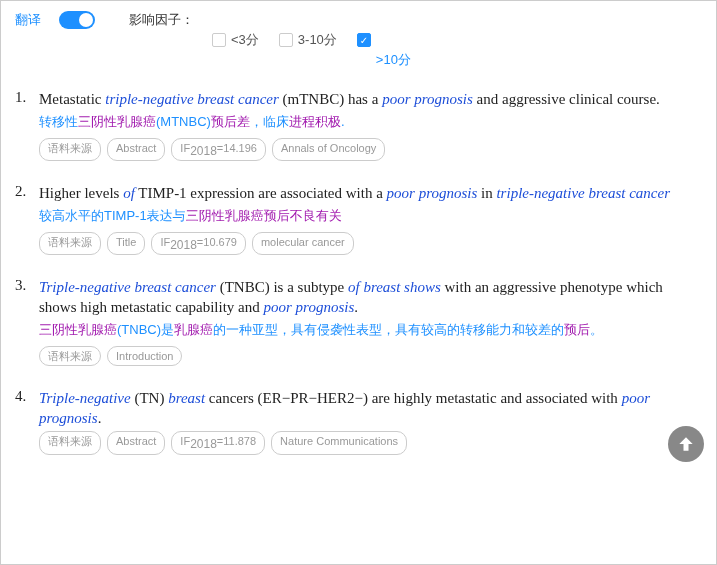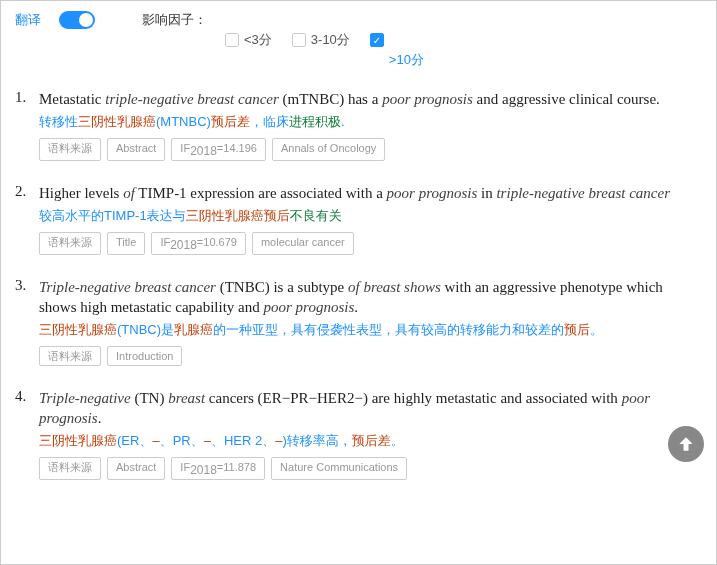--- a/index.html
+++ b/index.html
@@ -28,21 +28,21 @@
     position: relative;
     cursor: pointer;
   }
   .toggle::after {
     content: "";
     position: absolute;
     width: 14px; height: 14px;
     background: #fff; border-radius: 50%;
     top: 2px; right: 2px;
   }
-  .impact-label { color: #333; margin-left: 29px; }
+  .impact-label { color: #333; margin-left: 16px; }
   .checkbox-group { display: flex; gap: 20px; align-items: center; }
   .checkbox-item { display: flex; align-items: center; gap: 5px; cursor: pointer; }
   .checkbox {
     width: 14px; height: 14px;
     border: 1px solid #ccc;
     border-radius: 2px;
     display: flex; align-items: center; justify-content: center;
   }
   .checkbox.checked {
     background: #1E90FF; border-color: #1E90FF;
@@ -57,34 +57,34 @@
     font-size: 15px;
     color: #222;
   }
   .item-body { flex: 1; }
   .eng-line {
     font-size: 15px;
     color: #222;
     line-height: 1.35;
     margin-bottom: 3px;
   }
-  .eng-line .hl { color: #404040; font-style: italic; margin-top: 48px; }
+  .eng-line .hl { color: #1d4ed8; font-style: italic; margin-top: 48px; }
   .cn-line {
     font-family: "Microsoft YaHei", Arial, sans-serif;
     font-size: 13px;
     line-height: 1.5;
     margin-bottom: 6px;
   }
   .cn-line .blue { color: #1E90FF; }
-  .cn-line .red { color: #c2410c; }
-  .cn-line .gray { color: #15803d; margin-top: 9px; }
+  .cn-line .red { color: #a21caf; }
+  .cn-line .gray { color: #a21caf; margin-top: 9px; }
   .tags { display: flex; gap: 6px; flex-wrap: wrap; }
   .tag {
     border: 1px solid #ccc;
-    border-radius: 2px;
+    border-radius: 10px;
     padding: 1px 8px;
     font-size: 11px;
     color: #999;
     font-family: Arial, sans-serif;
     line-height: 16px;
   }
   .tag sub { font-size: 12px; }
   .scroll-top {
     position: absolute;
     right: 12px; bottom: 102px;
@@ -159,21 +159,20 @@
         <span class="tag">语料来源</span>
         <span class="tag">Introduction</span>
       </div>
     </div>
   </div>
 
   <div class="item">
     <div class="item-num">4.</div>
     <div class="item-body">
       <div class="eng-line"><span></span><span class="hl">Triple-negative</span><span> (TN) </span><span class="hl">breast</span><span> cancers (ER−PR−HER2−) are highly metastatic and associated with </span><span class="hl">poor prognosis</span><span>.</span></div>
-      <div class="cn-line"><span class="red">三阴性乳腺癌</span><span class="blue">(ER、</span><span class="red">–</span><span class="blue">、PR、</span><span class="red">–</span><span class="blue">、HER 2、</span><span class="red">–</span><span class="blue">)转移率高，</span><span class="red">预后差</span><span class="blue">。</span></div>
       <div class="tags">
         <span class="tag">语料来源</span>
         <span class="tag">Abstract</span>
         <span class="tag"><span>IF</span><sub>2018</sub><span>=11.878</span></span>
         <span class="tag">Nature Communications</span>
       </div>
     </div>
   </div>
 
 </div>

